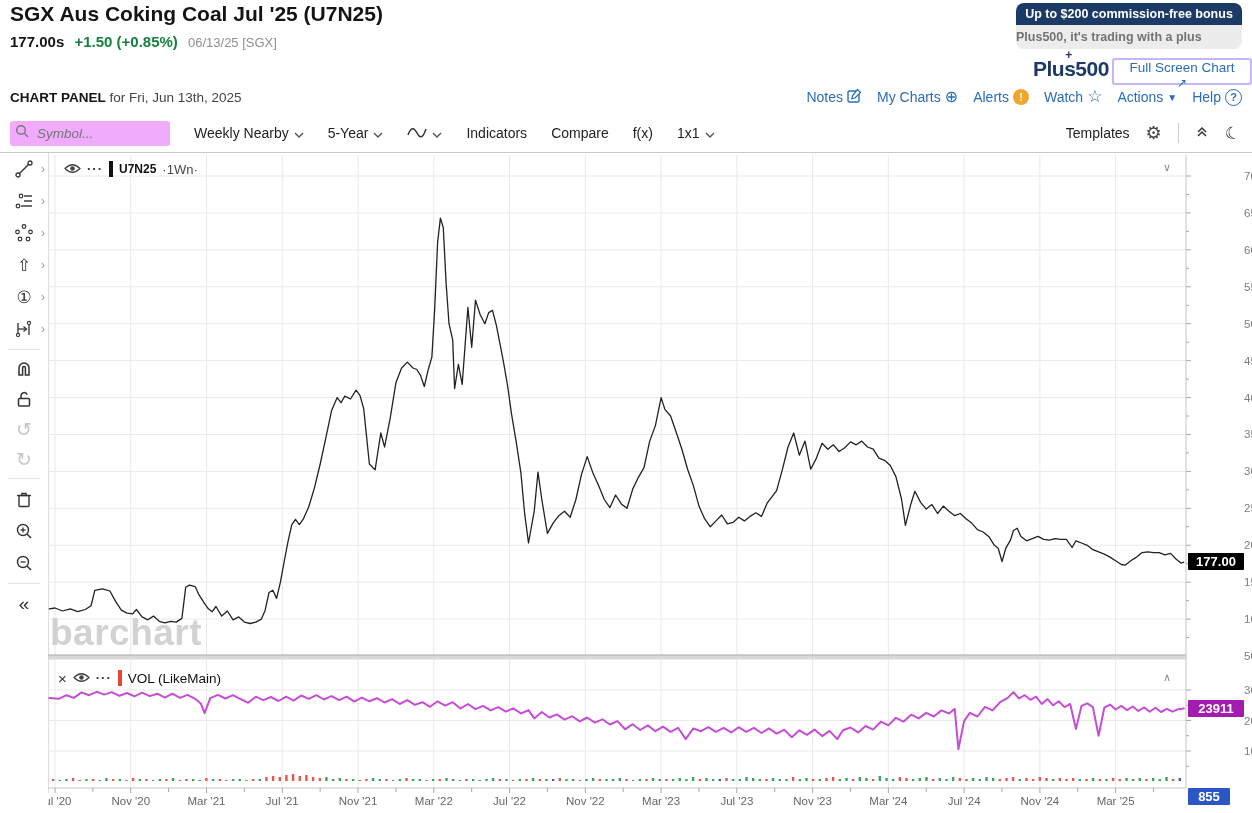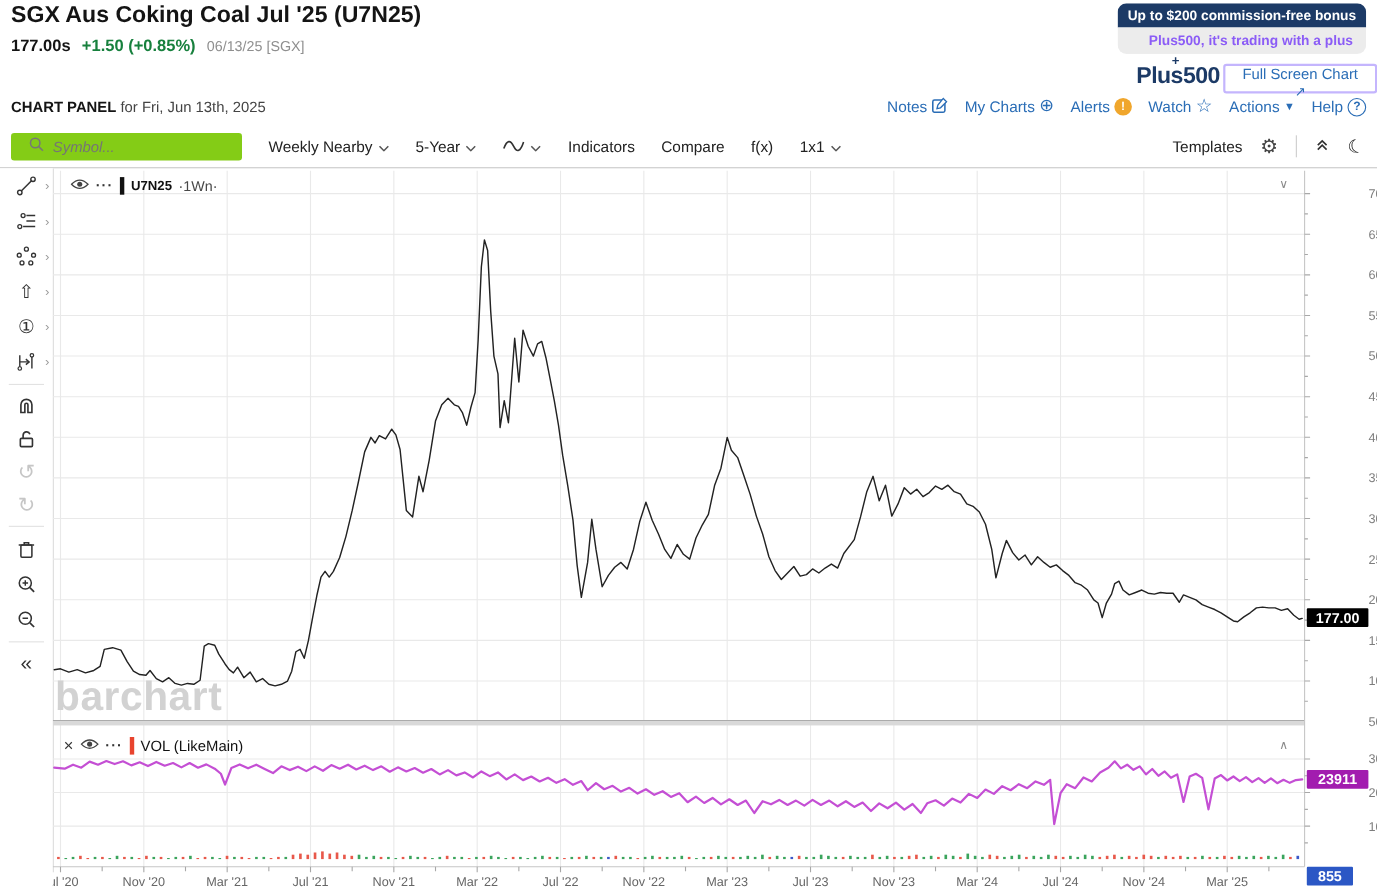--- a/index.html
+++ b/index.html
@@ -7,21 +7,21 @@
   .app{position:relative;width:1252px;height:813px;}
   
   .title{position:absolute;left:10px;top:2px;font-size:21px;font-weight:bold;color:#141414;}
   .quote-row{position:absolute;left:10px;top:33px;font-size:15px;}
   .px{font-weight:bold;color:#141414;}
   .chg{font-weight:bold;color:#17803d;margin-left:6px;}
   .qd{color:#8f8f8f;font-size:13px;margin-left:6px;}
   
   .ad{position:absolute;left:1016px;top:3px;width:226px;border-radius:8px;overflow:hidden;cursor:pointer;}
   .ad-top{background:#1c3a66;color:#fff;font-weight:bold;font-size:12.5px;text-align:center;padding:4px 0;}
-  .ad-bot{background:#ececec;color:#8b5cf6;font-weight:bold;font-size:12.5px;text-align:right;padding:5px 12px;}
+  .ad-bot{background:#ececec;color:#737373;font-weight:bold;font-size:12.5px;text-align:left;padding:5px 0;}
   .p5logo{position:absolute;left:1033px;top:57px;font-size:21px;font-weight:bold;color:#1c3a66;letter-spacing:-0.5px;cursor:pointer;}
   .p5s{position:relative;}
   .p5plus{position:absolute;left:1px;top:-9px;font-size:12px;font-weight:bold;color:#1c3a66;}
   .fsc{position:absolute;left:1112px;top:58px;height:27px;background:#fff;border:2px solid #c4b5fd;
        border-radius:3px;color:#2a6db6;font-size:13.5px;padding:0 9px;cursor:pointer;font-family:"Liberation Sans",sans-serif;}
   .fsc-arrow{font-size:12px;}
   
   .panel-head{position:absolute;left:10px;top:90px;font-size:13.5px;}
   .ph-title{font-weight:bold;color:#141414;}
   .ph-sub{color:#444;}
@@ -30,22 +30,22 @@
   .alert-badge{display:inline-block;width:16px;height:16px;border-radius:50%;background:#f0a62c;color:#fff;
        font-size:11px;font-weight:bold;text-align:center;line-height:16px;}
   .help-badge{display:inline-block;width:15px;height:15px;border-radius:50%;border:1.5px solid #2a6db6;
        color:#2a6db6;font-size:11px;font-weight:bold;text-align:center;line-height:15px;}
   .star{font-size:17px;line-height:14px;}
   .oplus{font-size:16px;line-height:14px;}
   .caret{font-size:10px;color:#2a6db6;}
   
   .toolbar{position:absolute;left:0;top:114px;width:1252px;height:38px;border-bottom:1px solid #c9c9c9;
        display:flex;align-items:center;}
-  .search{position:relative;margin-left:10px;width:210px;height:25px;background:#84cc16;border-radius:3px;
-       display:flex;align-items:center;padding:0 16px;box-sizing:border-box;}
+  .search{position:relative;margin-left:10px;width:160px;height:25px;background:#f0abfc;border-radius:3px;
+       display:flex;align-items:center;padding:0 5px;box-sizing:border-box;}
   .search input{border:none;background:transparent;outline:none;font-style:italic;font-size:13.5px;color:#555;
        width:160px;margin-left:6px;font-family:"Liberation Sans",sans-serif;}
   .titem{display:flex;align-items:center;gap:5px;font-size:14px;color:#222;margin-left:24px;cursor:pointer;white-space:nowrap;}
   .tright{position:absolute;right:12px;top:0;height:38px;display:flex;align-items:center;gap:16px;}
   .tsep{width:1px;height:20px;background:#ccc;}
   .gear{font-size:18px;color:#444;cursor:pointer;}
   .moon{font-size:17px;color:#222;transform:rotate(-12deg);cursor:pointer;}
   
   .sidebar{position:absolute;left:0;top:153px;width:48px;height:640px;border-right:1px solid #ddd;background:#fff;}
   .side-row{height:32px;display:flex;align-items:center;justify-content:center;position:relative;cursor:pointer;}

